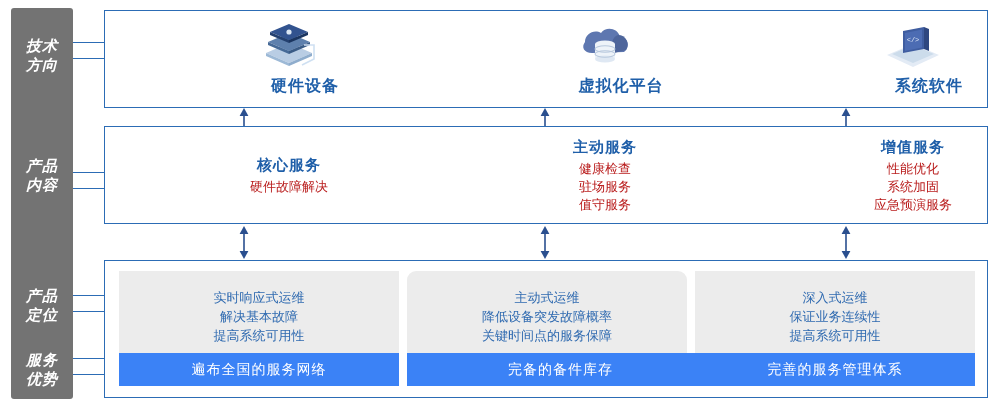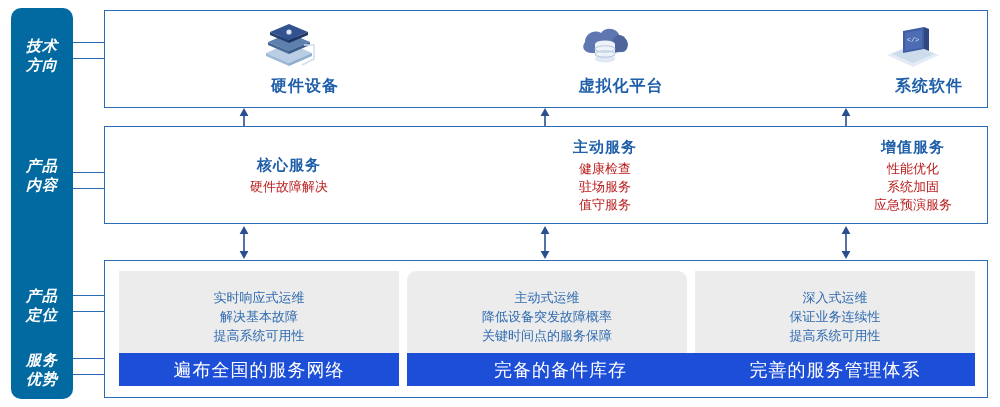--- a/index.html
+++ b/index.html
@@ -21,22 +21,22 @@
     height: 407px;
   }
 
   
   .sidebar {
     position: absolute;
     left: 11px;
     top: 8px;
     width: 62px;
     height: 391px;
-    background: #0369a1;
-    border-radius: 10px;
+    background: #737373;
+    border-radius: 3px;
     z-index: 3;
   }
   .sidebar-item {
     position: absolute;
     left: 0;
     width: 62px;
     text-align: center;
     color: #ffffff;
     font-weight: bold;
     font-style: italic;
@@ -139,26 +139,26 @@
   }
   .grey-line {
     font-size: 13px;
     color: #2f6ab0;
     line-height: 19px;
   }
   .blue-bar {
     position: absolute;
     top: 92px;
     height: 33px;
-    background: #1d4ed8;
+    background: #3b82f6;
     display: flex;
     align-items: center;
     justify-content: center;
     color: #ffffff;
-    font-size: 18px;
+    font-size: 14px;
     letter-spacing: 1px;
     box-sizing: border-box;
   }
 </style>
 </head>
 <body>
 
 <div id="diagram">
 
   <div class="sidebar">

